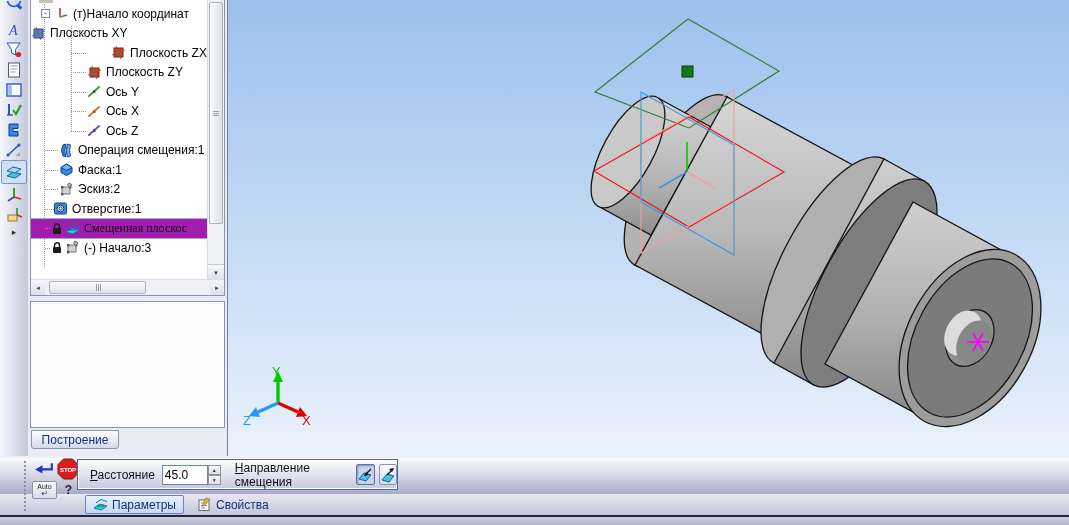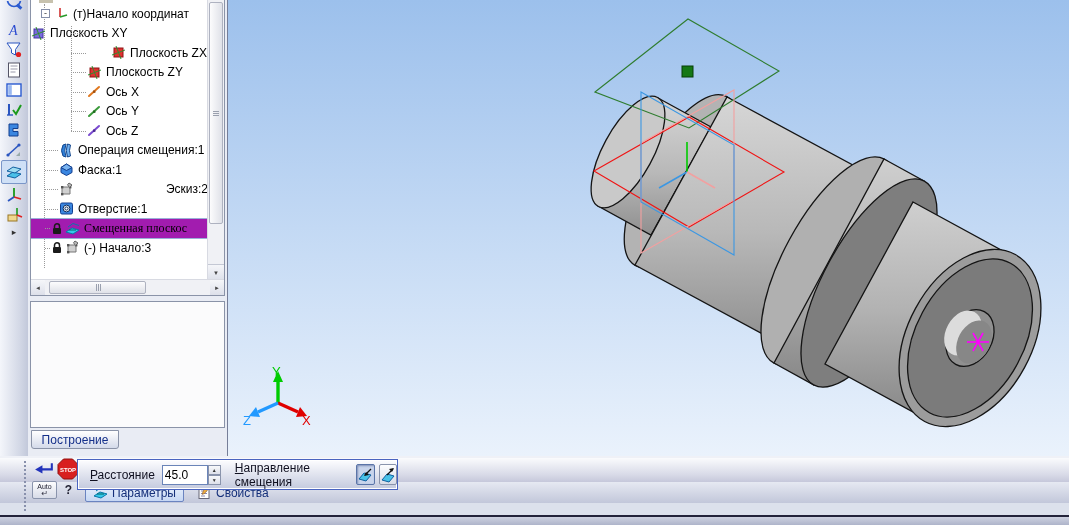--- a/index.html
+++ b/index.html
@@ -54,21 +54,21 @@
     border:1px solid #8a93a8;border-radius:0 0 3px 3px;background:linear-gradient(#ffffff,#d4daea);
     color:#15308a;display:flex;align-items:center;justify-content:center;}
   
   #viewport{position:absolute;left:227px;top:0;width:842px;height:456px;border-left:1px solid #767e98;box-sizing:border-box;}
   #viewport svg{display:block;}
   
   #bottom-bar{position:absolute;left:0;top:456px;width:1069px;height:69px;}
   #bb-topline{position:absolute;left:0;top:0;width:100%;height:2px;background:#eff1f7;}
   #bb-toolbar{position:absolute;left:0;top:2px;width:100%;height:36px;
     background:linear-gradient(#fafbfd,#d9dbe8 45%,#a9abc6);border-bottom:1px solid #8890a8;}
-  #bb-tabsrow{position:absolute;left:0;top:26px;width:100%;height:21px;
+  #bb-tabsrow{position:absolute;left:0;top:38px;width:100%;height:21px;
     background:linear-gradient(#e6e9f2,#c2c7da);}
   #bb-dark{position:absolute;left:0;top:59px;width:100%;height:2px;background:#23233a;}
   #bb-status{position:absolute;left:0;top:61px;width:100%;height:8px;background:linear-gradient(#cdd1e0,#aeb4ca);}
   #bb-grip{position:absolute;left:24px;top:5px;height:50px;border-left:2px dotted #8890ac;}
   .bb-btn{position:absolute;box-sizing:border-box;border:1px solid #8a94ac;border-radius:2px;
     background:linear-gradient(#fdfdfe,#d8dce8);display:flex;align-items:center;justify-content:center;}
   #btn-enter{left:33px;top:4px;width:23px;height:18px;border:none;background:transparent;}
   #btn-stop{left:57px;top:2px;width:22px;height:22px;border:none;background:transparent;}
   #btn-auto{left:32px;top:25px;width:25px;height:18px;flex-direction:column;font-size:7px;color:#223;line-height:6px;}
   #btn-auto .ret{font-size:8px;line-height:7px;color:#334;}
@@ -221,40 +221,40 @@
                 <line x1="1" y1="10" x2="14" y2="5" stroke="#2f8f2f"></line>
                 <line x1="5" y1="1" x2="10" y2="14" stroke="#2f8f2f"></line>
               </svg>
             </span>
             <span class="lbl">Плоскость ZY</span>
           </div>
           <div class="trow" style="padding-left: 56px;">
             <span class="stub" style="left: 40px; width: 15px;"></span>
             <span class="ticon">
               <svg viewBox="0 0 15 15">
+                <line x1="2" y1="12" x2="12" y2="3" stroke="#3a9a3a" stroke-width="2" stroke-linecap="round"></line>
+                <rect x="6" y="6.5" width="2.4" height="2.4" fill="#1f6a1f"></rect>
+              </svg>
+            </span>
+            <span class="lbl">Ось Y</span>
+          </div>
+          <div class="trow" style="padding-left: 56px;">
+            <span class="stub" style="left: 40px; width: 15px;"></span>
+            <span class="ticon">
+              <svg viewBox="0 0 15 15">
                 <line x1="2" y1="12" x2="12" y2="3" stroke="#e07820" stroke-width="2" stroke-linecap="round"></line>
                 <rect x="6" y="6.5" width="2.4" height="2.4" fill="#a04f10"></rect>
               </svg>
             </span>
             <span class="lbl">Ось X</span>
           </div>
           <div class="trow" style="padding-left: 56px;">
             <span class="stub" style="left: 40px; width: 15px;"></span>
             <span class="ticon">
               <svg viewBox="0 0 15 15">
-                <line x1="2" y1="12" x2="12" y2="3" stroke="#3a9a3a" stroke-width="2" stroke-linecap="round"></line>
-                <rect x="6" y="6.5" width="2.4" height="2.4" fill="#1f6a1f"></rect>
-              </svg>
-            </span>
-            <span class="lbl">Ось Y</span>
-          </div>
-          <div class="trow" style="padding-left: 56px;">
-            <span class="stub" style="left: 40px; width: 15px;"></span>
-            <span class="ticon">
-              <svg viewBox="0 0 15 15">
                 <line x1="2" y1="12" x2="12" y2="3" stroke="#7a4ad0" stroke-width="2" stroke-linecap="round"></line>
                 <rect x="6" y="6.5" width="2.4" height="2.4" fill="#4a2a90"></rect>
               </svg>
             </span>
             <span class="lbl">Ось Z</span>
           </div>
           <div class="trow" style="padding-left: 28px;">
             <span class="stub" style="left: 14px; width: 13px;"></span>
             <span class="ticon">
               <svg viewBox="0 0 15 15">
@@ -267,34 +267,34 @@
           <div class="trow" style="padding-left: 28px;">
             <span class="stub" style="left: 14px; width: 13px;"></span>
             <span class="ticon">
               <svg viewBox="0 0 15 15">
                 <path d="M2 5.5 L7.5 2 L13 5.5 L13 10.5 L7.5 13.5 L2 10.5 Z" fill="#3a86e0" stroke="#123f8f"></path>
                 <path d="M2 5.5 L7.5 2 L13 5.5 L7.5 8.5 Z" fill="#7ab4f0" stroke="#123f8f"></path>
               </svg>
             </span>
             <span class="lbl">Фаска:1</span>
           </div>
-          <div class="trow" style="padding-left: 28px; justify-content: space-between;">
+          <div class="trow" style="padding-left: 28px;">
             <span class="stub" style="left: 14px; width: 13px;"></span>
             <span class="ticon">
               <svg viewBox="0 0 15 15">
                 <path d="M3 5 h8 v7 h-8 z" fill="#d0d0d0" stroke="#777"></path>
                 <rect x="2" y="4" width="2.4" height="2.4" fill="#555"></rect>
                 <rect x="10" y="4" width="2.4" height="2.4" fill="#555"></rect>
                 <rect x="2" y="11" width="2.4" height="2.4" fill="#555"></rect>
                 <path d="M10 1 l3 2 -2.5 2.5 -2-2.8 z" fill="#b8b8b8" stroke="#666"></path>
               </svg>
             </span>
             <span class="lbl">Эскиз:2</span>
           </div>
-          <div class="trow" style="padding-left: 28px;">
+          <div class="trow" style="padding-left: 22px;">
             <span class="stub" style="left: 14px; width: 13px;"></span>
             <span class="ticon">
               <svg viewBox="0 0 15 15">
                 <rect x="1.5" y="2" width="12" height="11" rx="1.5" fill="#3a86e0" stroke="#123f8f"></rect>
                 <circle cx="7.5" cy="7.5" r="3.4" fill="#fff" stroke="#0a2a5a"></circle>
                 <circle cx="7.5" cy="7.5" r="1.6" fill="none" stroke="#0a2a5a"></circle>
               </svg>
             </span>
             <span class="lbl">Отверстие:1</span>
           </div>

